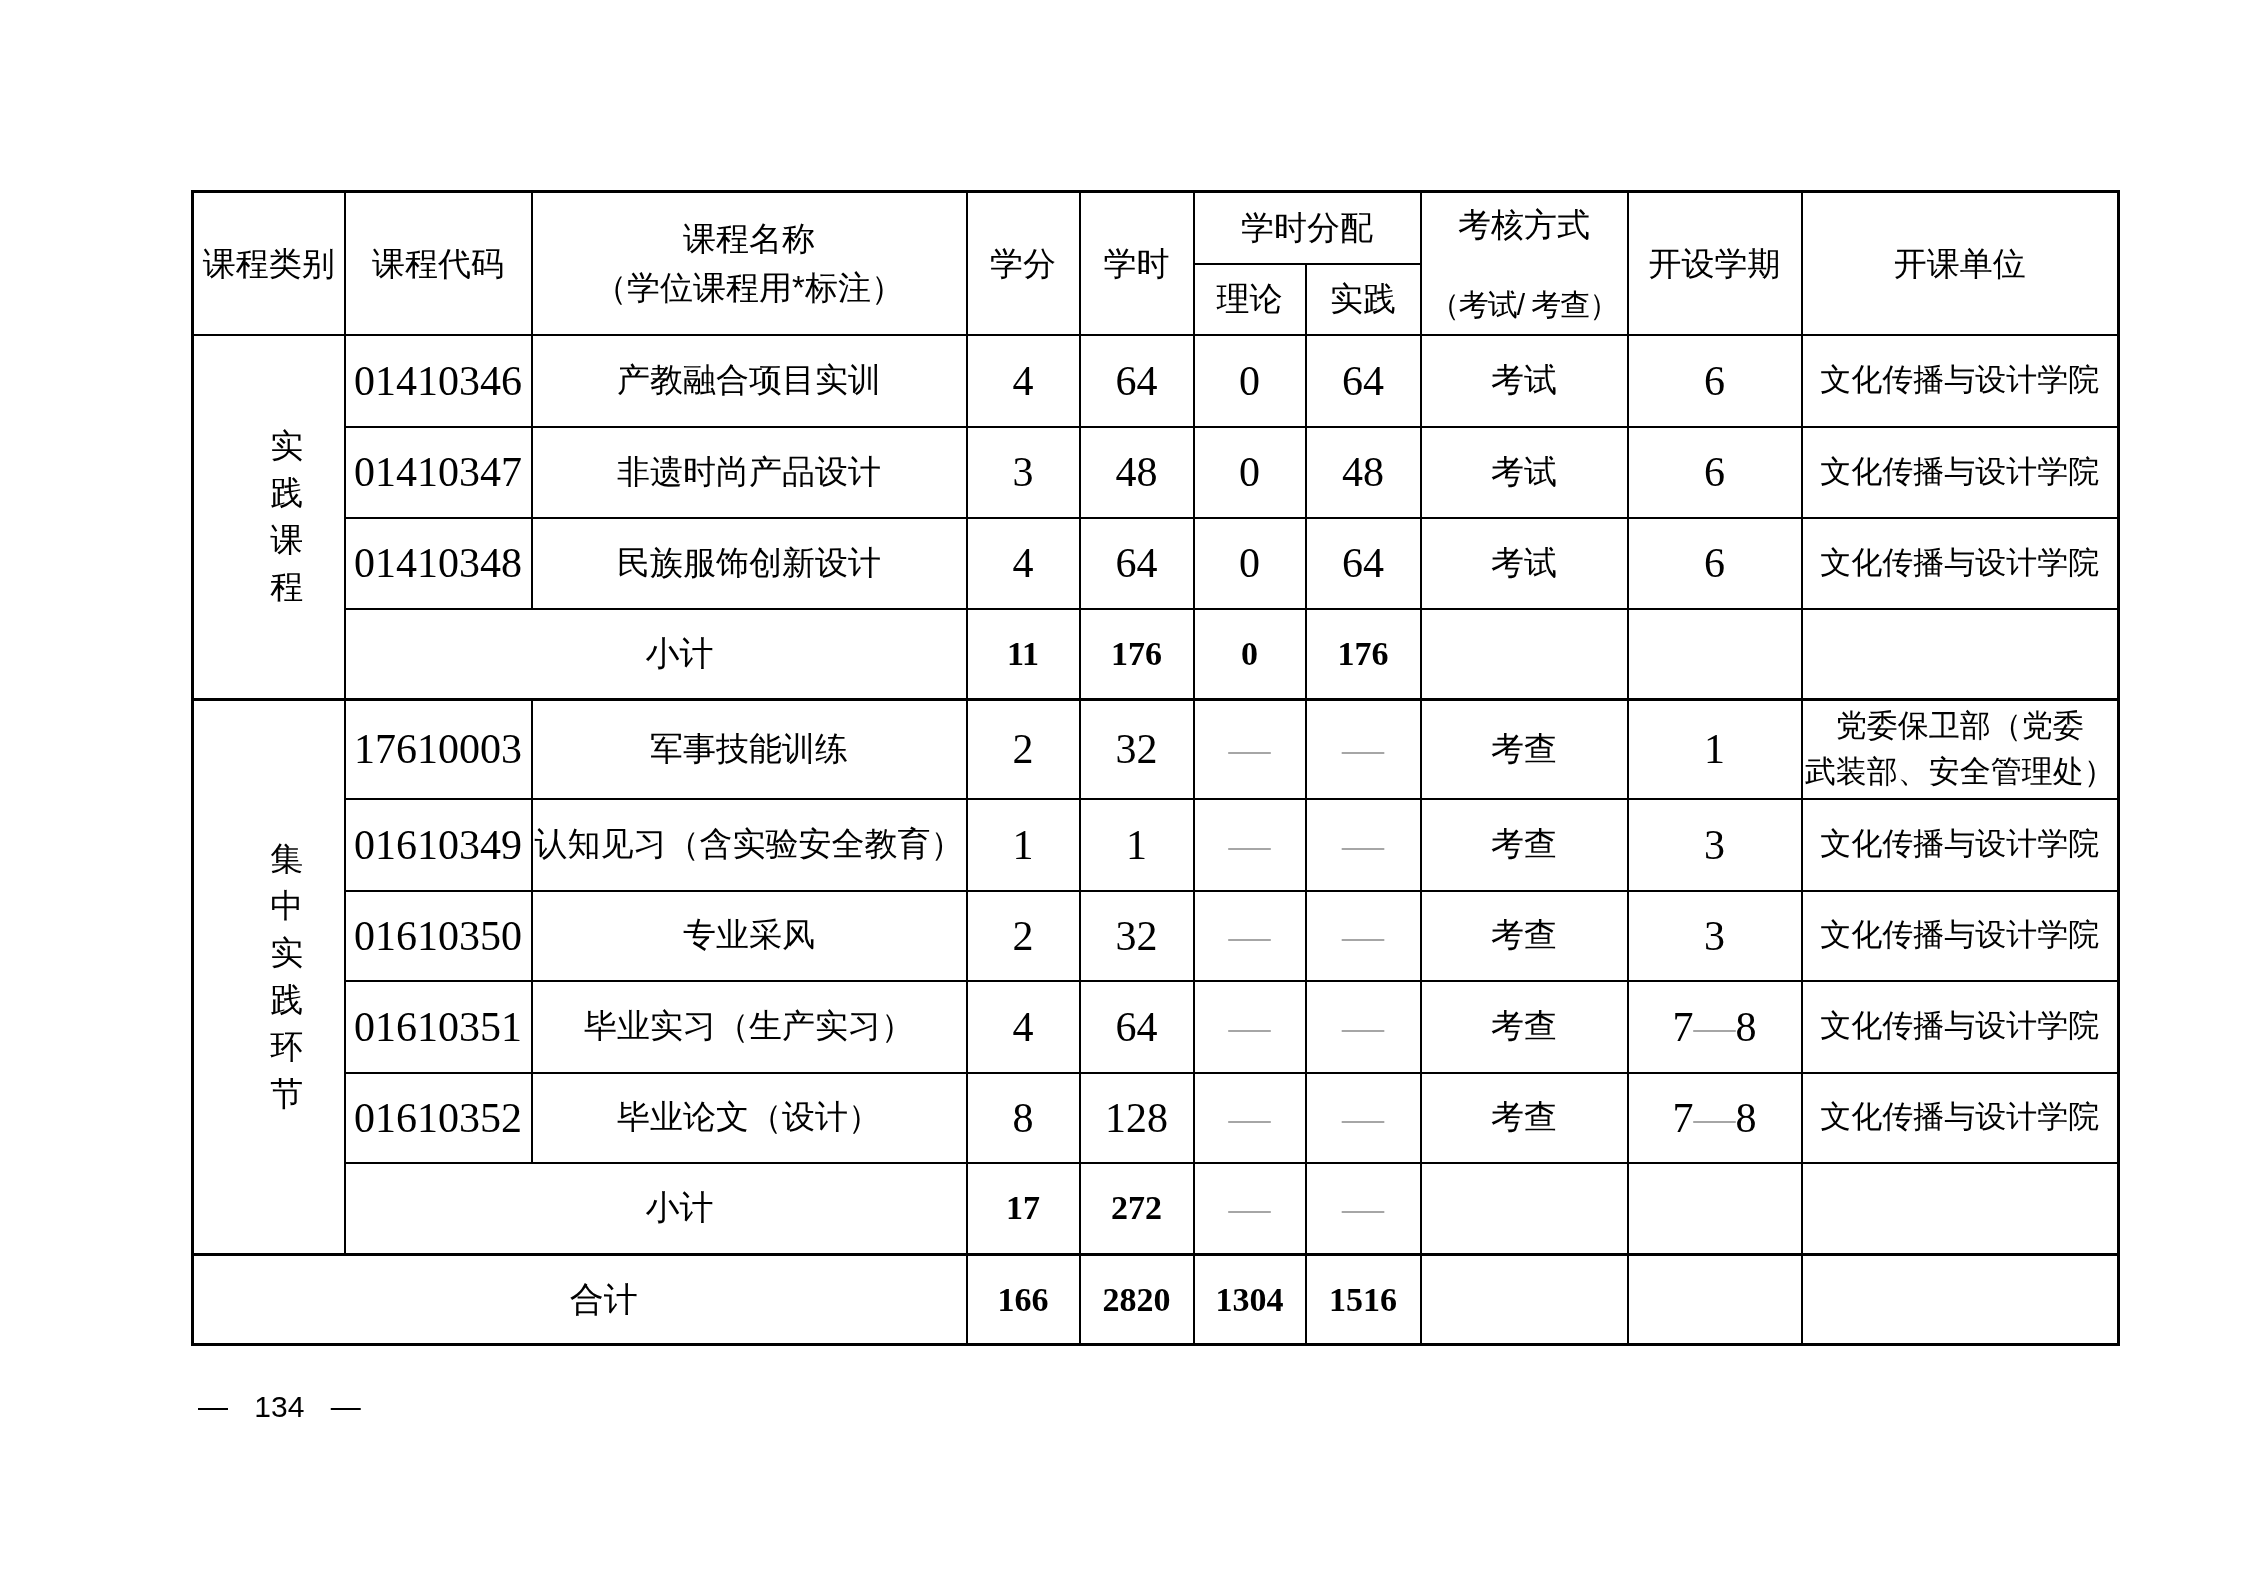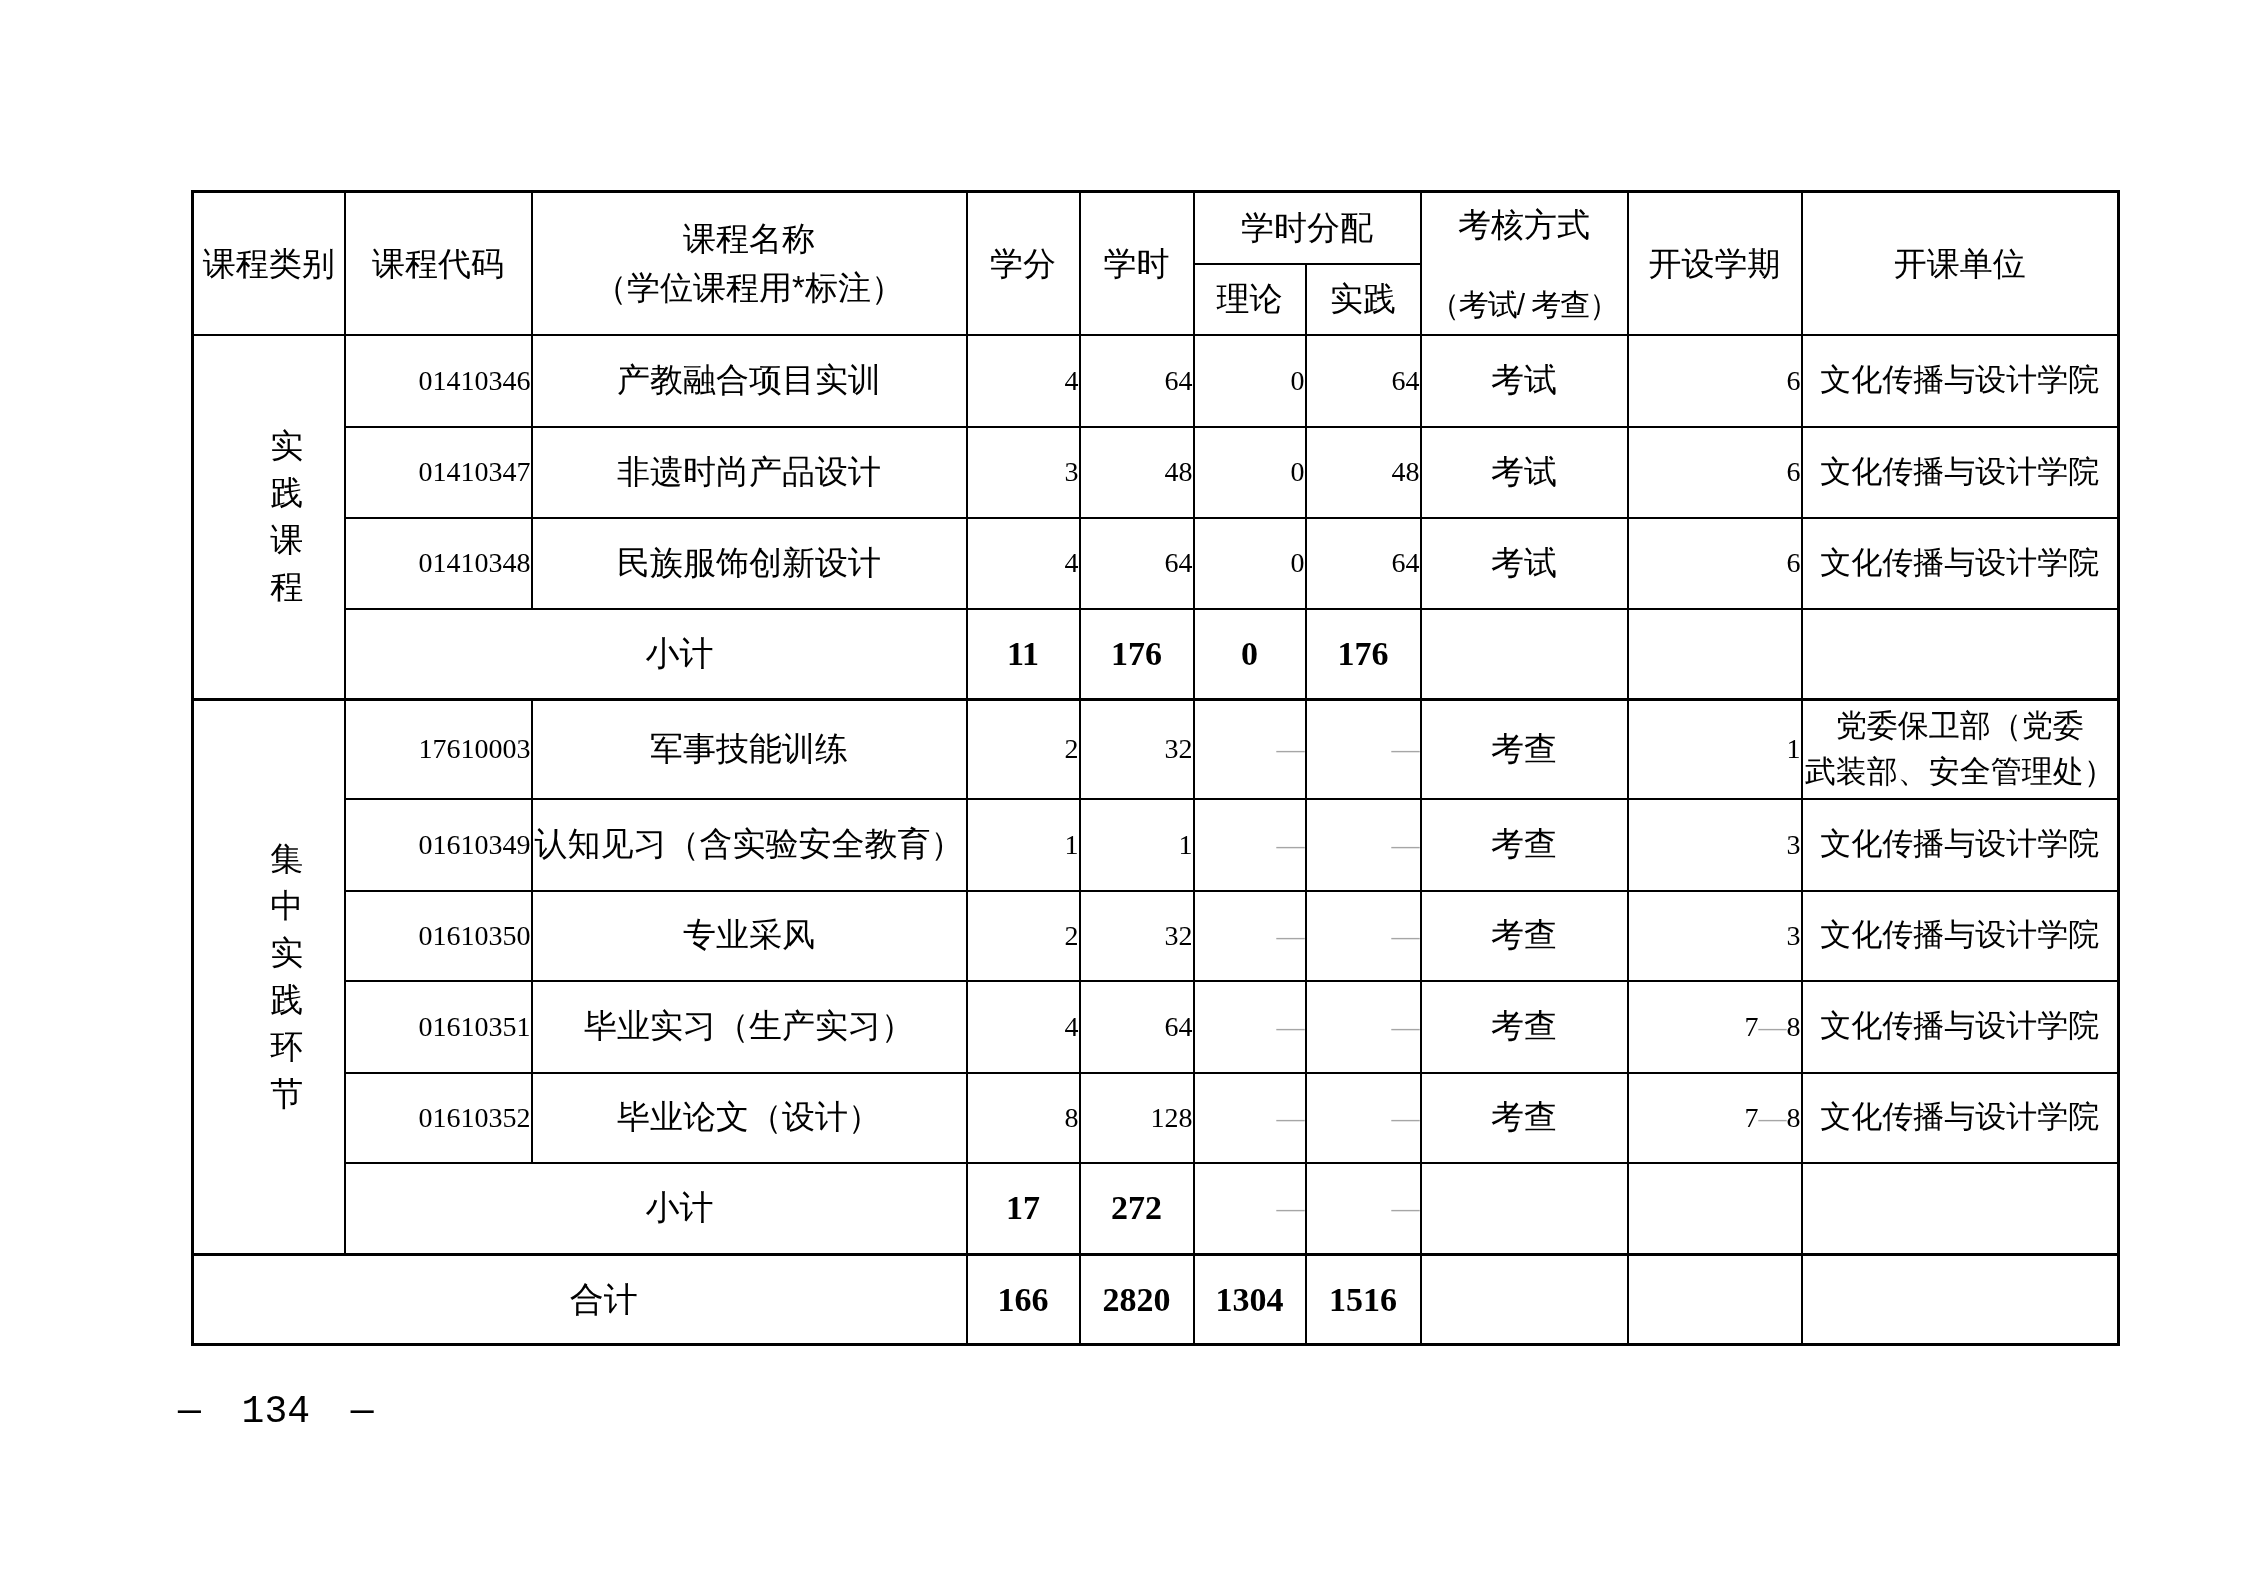--- a/index.html
+++ b/index.html
@@ -8,32 +8,32 @@
   .sheet{position:relative;width:2245px;height:1587px;background:#ffffff;}
 
   table.curr{position:absolute;left:191px;top:190px;width:1926px;
     border-collapse:collapse;table-layout:fixed;border:3px solid #000;}
   td,th{border:2px solid #000;text-align:center;vertical-align:middle;
     padding:0;overflow:hidden;font-weight:normal;}
   th{font-family:"Liberation Sans","DejaVu Sans",sans-serif;font-size:33px;line-height:1.5;}
   td{font-family:"Liberation Serif","DejaVu Serif",serif;font-size:33px;}
   .blk{display:block;}
   .hdr-sub{font-size:30px;letter-spacing:-1px;margin-top:33px;}
-  .code,.num{font-size:28px;text-align:right;}
+  .code,.num{font-size:42px;}
   .name{font-size:33px;}
   .unit{font-size:31px;line-height:1.5;white-space:pre-line;}
   .bold{font-weight:bold;font-size:34px;}
   .muted{color:#a6a6a6;}
   .subl{font-size:34px;padding-left:48px;}
   .vcat{border-bottom-width:3px;}
   .vtxt{display:inline-block;width:1em;word-break:break-all;
         line-height:47px;font-size:33px;vertical-align:middle;margin-left:36px;}
   tr.group-end > td{border-bottom-width:3px;}
-  .pagenum{position:absolute;left:178px;top:1390px;font-size:38px;
-    font-family:Liberation Mono, monospace;word-spacing:18px;}
+  .pagenum{position:absolute;left:198px;top:1390px;font-size:30px;
+    font-family:Liberation Sans, sans-serif;word-spacing:18px;}
 </style>
 </head>
 <body>
 
 <div class="sheet">
 
   <table class="curr">
     <colgroup>
       <col style="width:152px">
         <col style="width:187px">

